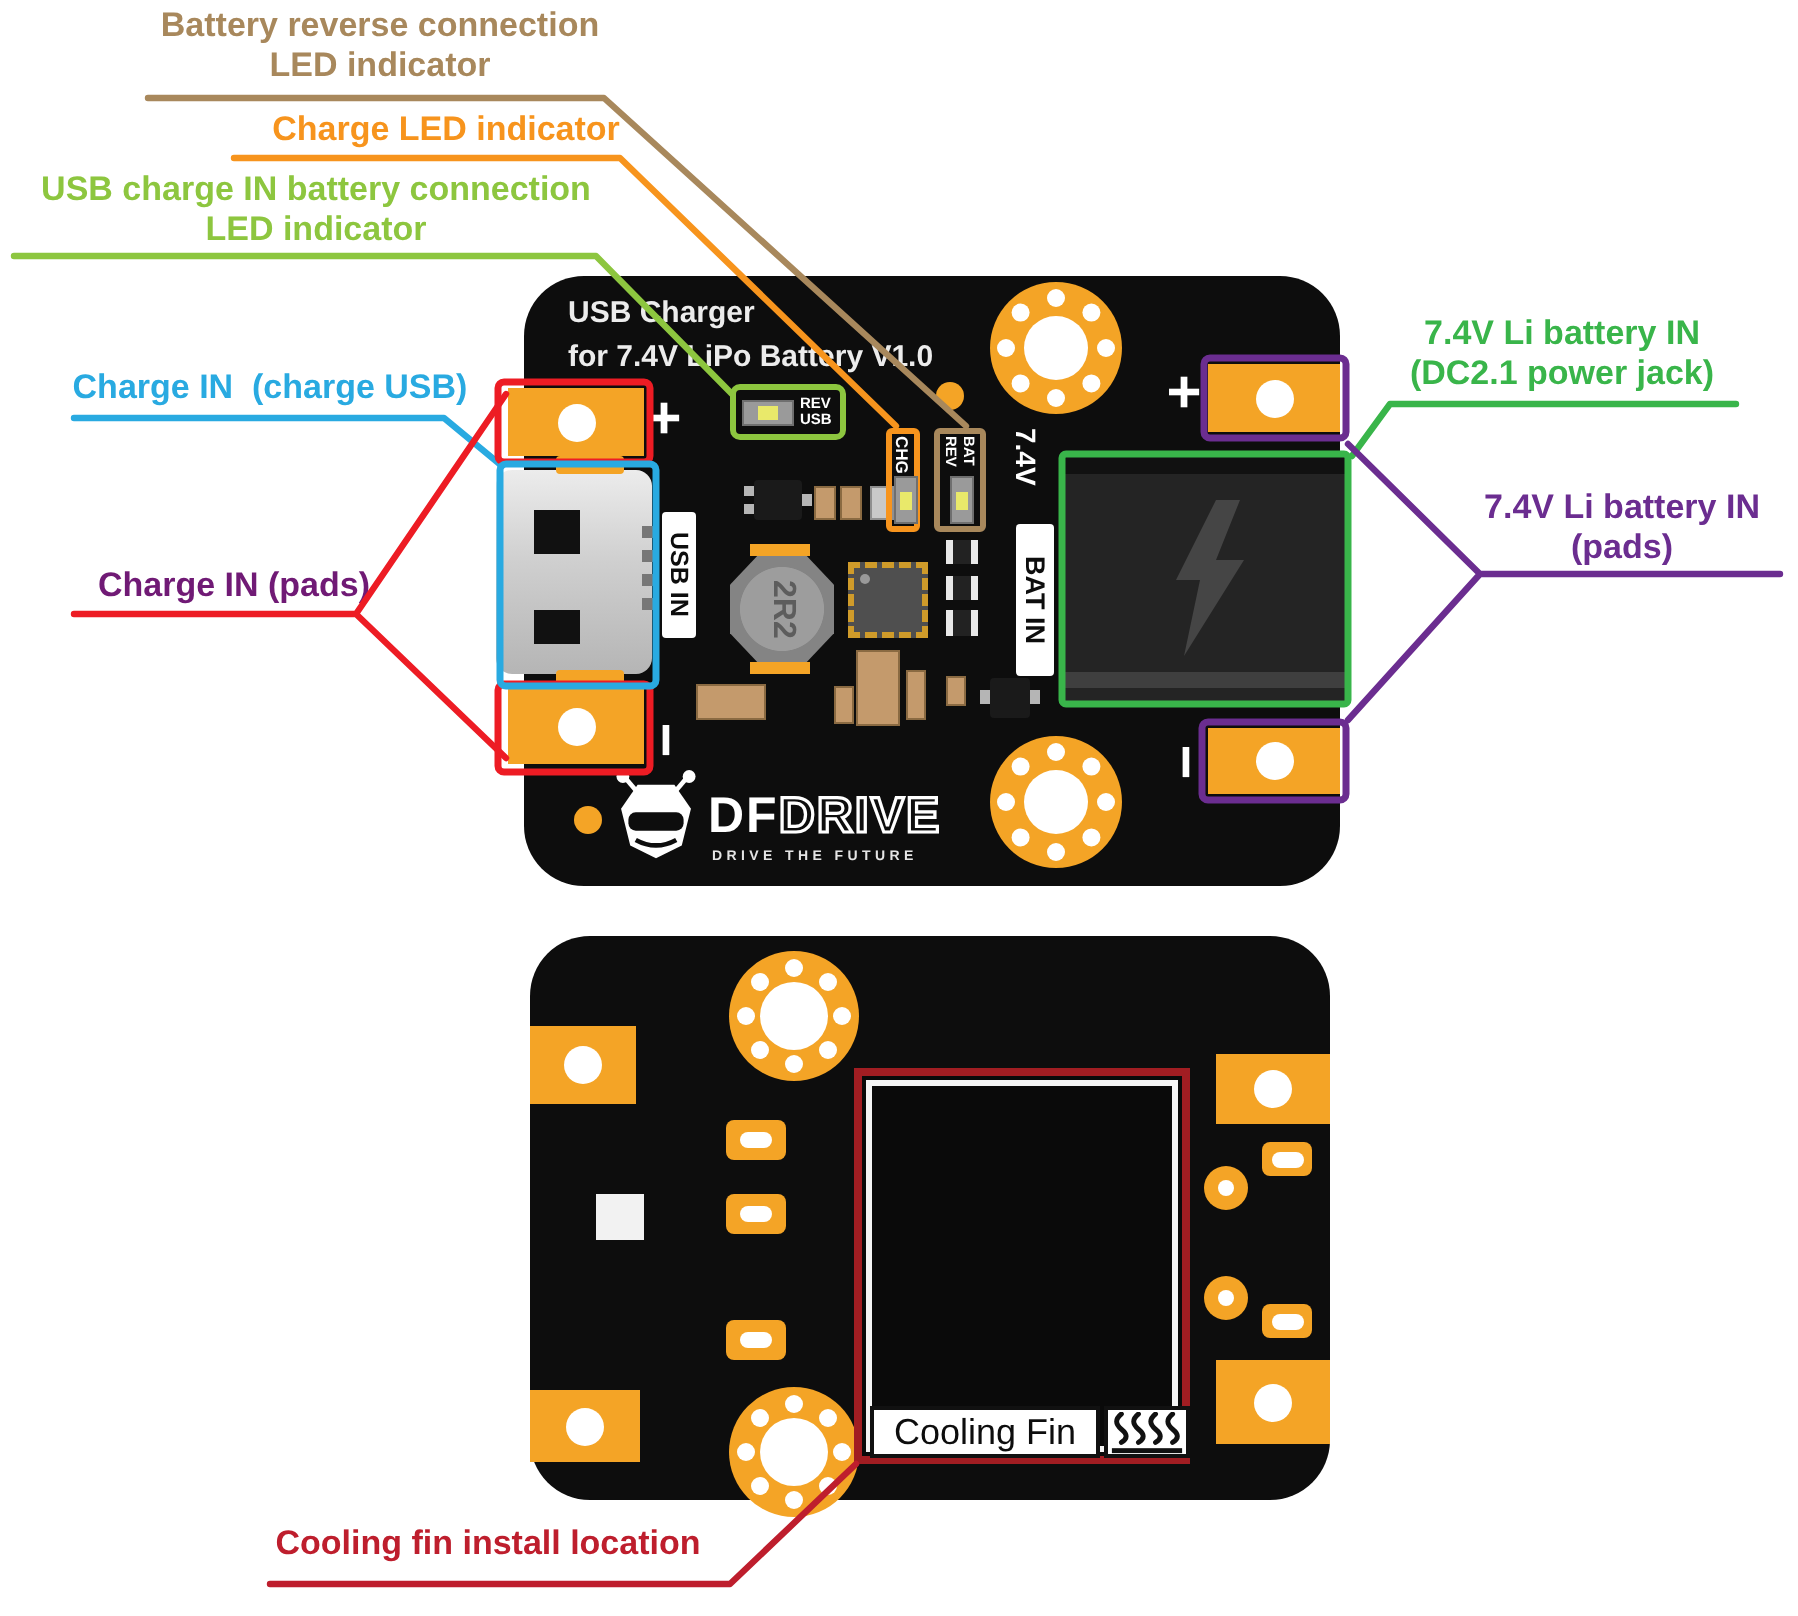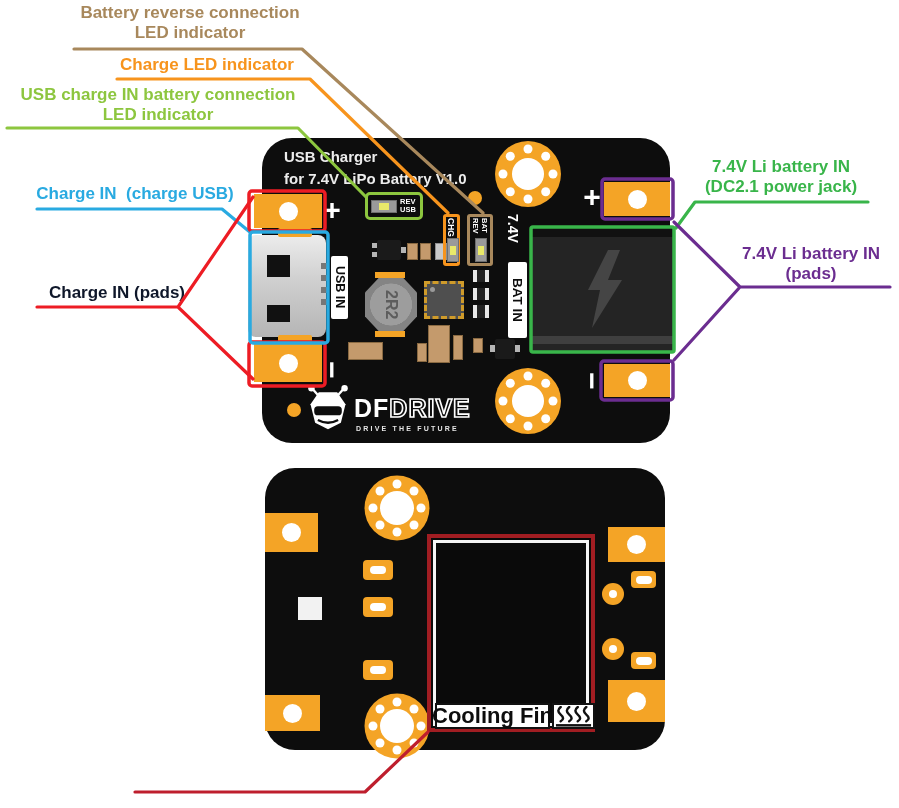--- a/index.html
+++ b/index.html
@@ -3,21 +3,21 @@
 <meta charset="utf-8">
 <style>
   html,body{margin:0;padding:0;background:#fff;}
   .stage{position:relative;width:899px;height:808px;background:#ffffff;
          font-family:"Liberation Sans",sans-serif;overflow:hidden;}
   
   .callout{position:absolute;font-weight:bold;font-size:17px;line-height:20px;
            text-align:center;}
   .callout .ln{white-space:pre;}
   .c-brown{color:#a8885c;} .c-orange{color:#f7941d;} .c-lgreen{color:#8dc63f;}
-  .c-blue{color:#29aae1;} .c-red{color:#0f172a;} .c-green{color:#39b54a;}
+  .c-blue{color:#29aae1;} .c-red{color:#701a75;} .c-green{color:#39b54a;}
   .c-purple{color:#6b2d90;} .c-crimson{color:#be1e2d;}
   
   .board{position:absolute;background:#0d0d0d;border-radius:30px;}
   .board-front{left:262px;top:138px;width:408px;height:305px;}
   .board-back{left:265px;top:468px;width:400px;height:282px;}
   .silk-title{position:absolute;color:#ececec;font-weight:bold;font-size:15px;white-space:nowrap;}
   .pad{position:absolute;background:#f4a426;display:flex;align-items:center;justify-content:center;}
   .pad .hole{width:19px;height:19px;background:#fff;border-radius:50%;}
   .dot{position:absolute;width:14px;height:14px;border-radius:50%;background:#f4a426;}
   .mount{position:absolute;}
@@ -72,54 +72,57 @@
   .donut{position:absolute;width:22px;height:22px;border-radius:50%;background:#f4a426;
          display:flex;align-items:center;justify-content:center;}
   .donut i{display:block;width:8px;height:8px;border-radius:50%;background:#fff;}
   .whitesq{position:absolute;left:33px;top:129px;width:24px;height:23px;background:#f2f2f2;}
   .coolbox{position:absolute;left:162px;top:66px;width:168px;height:198px;box-sizing:border-box;
            border:4px solid #a11d22;background:#0a0a0a;}
   .coolbox .inner{position:absolute;left:2px;top:2px;right:2px;bottom:2px;
                   border:3px solid #f5f5f5;}
   .cf-label{position:absolute;left:170px;top:235px;width:115px;height:26px;background:#fff;
             border:2px solid #111;box-sizing:border-box;display:flex;align-items:center;
-            justify-content:center;color:#0d0d0d;font-weight:bold;font-size:22px;white-space:nowrap;}
+            justify-content:center;color:#0d0d0d;font-weight:normal;font-size:18px;white-space:nowrap;}
   .cf-icon{position:absolute;left:287px;top:235px;width:43px;height:26px;background:#fff;
            border:2px solid #111;box-sizing:border-box;display:flex;align-items:center;justify-content:center;}
   .overlay{position:absolute;left:0;top:0;z-index:5;pointer-events:none;}
 </style>
 </head>
 <body>
 
 <div class="stage">
 
   <div class="callout c-brown" style="left:55px;top:3px;width:270px;">
     <div class="ln">Battery reverse connection</div>
     <div class="ln">LED indicator</div>
   </div>
-  <div class="callout c-orange" style="left:96px;top:55px;width:222px;">
+  <div class="callout c-orange" style="left:112px;top:55px;width:222px;">
     <div class="ln">Charge LED indicator</div>
   </div>
   <div class="callout c-lgreen" style="left:8px;top:85px;width:300px;">
     <div class="ln">USB charge IN battery connection</div>
     <div class="ln">LED indicator</div>
   </div>
   <div class="callout c-blue" style="left:25px;top:184px;width:220px;">
     <div class="ln">Charge IN  (charge USB)</div>
   </div>
   <div class="callout c-red" style="left:17px;top:283px;width:200px;">
     <div class="ln">Charge IN (pads)</div>
   </div>
   <div class="callout c-green" style="left:690px;top:157px;width:182px;">
     <div class="ln">7.4V Li battery IN</div>
     <div class="ln">(DC2.1 power jack)</div>
   </div>
   <div class="callout c-purple" style="left:720px;top:244px;width:182px;">
     <div class="ln">7.4V Li battery IN</div>
     <div class="ln">(pads)</div>
+  </div>
+  <div class="callout c-crimson" style="left:128px;top:762px;width:232px;">
+    <div class="ln">Cooling fin install location</div>
   </div>
 
   <div class="board board-front">
     <div class="silk-title" style="left:22px;top:10px;">USB Charger</div>
     <div class="silk-title" style="left:22px;top:32px;">for 7.4V LiPo Battery V1.0</div>
 
     <svg class="mount" style="left:232px;top:2px;" width="68" height="68" viewBox="0 0 68 68">
       <circle cx="34" cy="34" r="33" fill="#f4a426"></circle>
         <circle cx="34" cy="34" r="16" fill="#fff"></circle>
       <circle cx="34" cy="9" r="4.5" fill="#fff"></circle>

